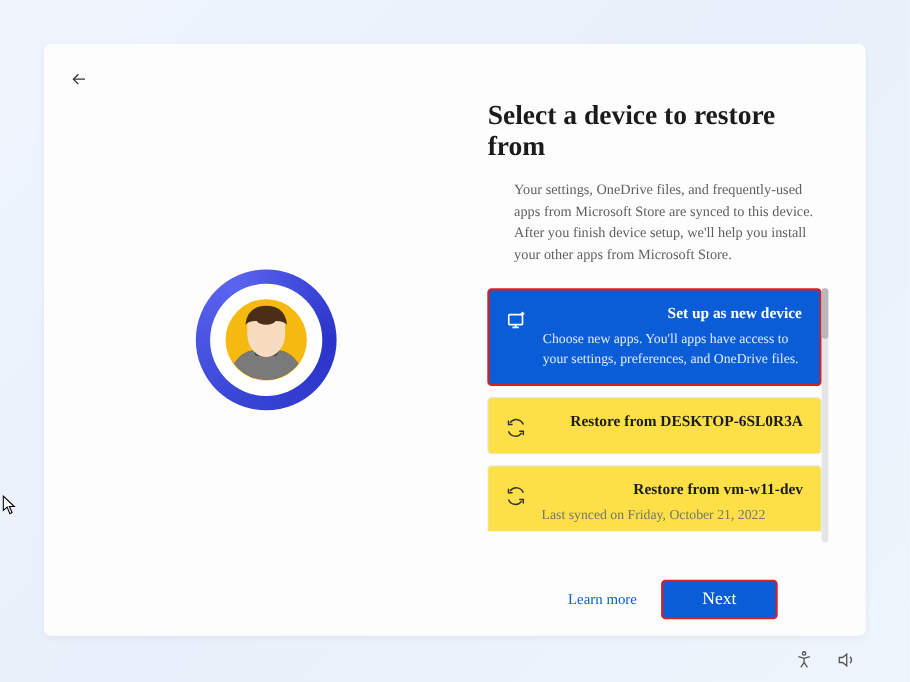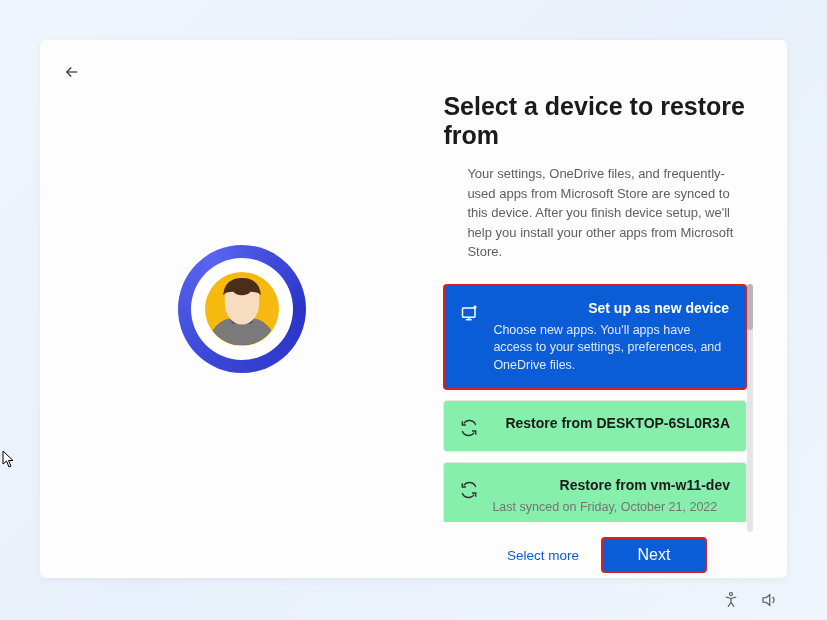--- a/index.html
+++ b/index.html
@@ -6,21 +6,21 @@
   body {
     width: 827px; height: 620px;
     font-family: "Segoe UI", -apple-system, sans-serif;
     background: linear-gradient(135deg, #f0f5fd 0%, #e8f0fb 50%, #eef5fc 100%);
     overflow: hidden; position: relative;
   }
   .panel {
     position: absolute; left: 40px; top: 40px; right: 40px; bottom: 42px;
     background: #fdfdfe; border-radius: 6px;
     box-shadow: 0 2px 8px rgba(0,0,0,0.05);
-    display: flex; flex-direction: column;
+    display: flex; flex-direction: column; font-family: Liberation Serif, serif;
   }
   .back-btn {
     position: absolute; left: 18px; top: 18px;
     width: 28px; height: 28px; display:flex; align-items:center; justify-content:center;
     cursor: pointer; color:#333;
   }
   .content { display:flex; flex: 1 1 auto; min-height:0; }
   .left { flex: 0 0 54%; display:flex; align-items:center; justify-content:center; }
   .avatar-ring {
     width: 128px; height: 128px; border-radius: 50%;
@@ -35,21 +35,21 @@
   .right { flex: 1 1 auto; padding: 52px 40px 0 0; display:flex; flex-direction:column; }
   .title { font-size: 25px; font-weight: 600; color:#1b1b1b; margin-bottom: 14px; }
   .subtitle { font-size: 13px; color:#5f5f5f; line-height: 1.5; margin-bottom: 22px; margin-left: 24px; }
   .list-wrap { position:relative; flex: 0 0 auto; }
   .scrollbar { position:absolute; right: -6px; top: 0; width: 6px; height: 100%; }
   .scroll-track { position:absolute; right:0; top:0; bottom:0; width:6px; background:#e5e5e5; border-radius:3px; }
   .scroll-thumb { position:absolute; right:0; top:0; height:46px; width:6px; background:#b8b8b8; border-radius:3px; }
   .option {
     border: 2px solid transparent; border-radius: 4px;
     padding: 14px 16px 14px 48px; position:relative;
-    margin-bottom: 10px; background:#86efac;
+    margin-bottom: 10px; background:#fde047;
     border: 1px solid #e5e5e5;
     cursor:pointer;
   }
   .option.selected {
     background: #0a5dd6; border: 2px solid #d62121; color:#fff;
   }
   .option:not(.selected) { border: 1px solid #e7e7e7; }
   .opt-icon { position:absolute; left:14px; top:16px; width:22px; height:22px; display:flex; align-items:center; justify-content:center; }
   .option.selected .opt-icon { color:#fff; }
   .option:not(.selected) .opt-icon { color:#333; }
@@ -153,21 +153,21 @@
           <div class="opt-desc">Last synced on Friday, October 21, 2022</div>
         </div>
 
         <div class="scrollbar">
           <div class="scroll-track"></div>
           <div class="scroll-thumb"></div>
         </div>
       </div>
 
       <div class="footer">
-        <div class="learn">Select more</div>
+        <div class="learn">Learn more</div>
         <div class="next-btn">
           <span>Next</span>
         </div>
       </div>
     </div>
   </div>
 </div>
 
 <div class="taskbar-icons">
   <div class="ic">

